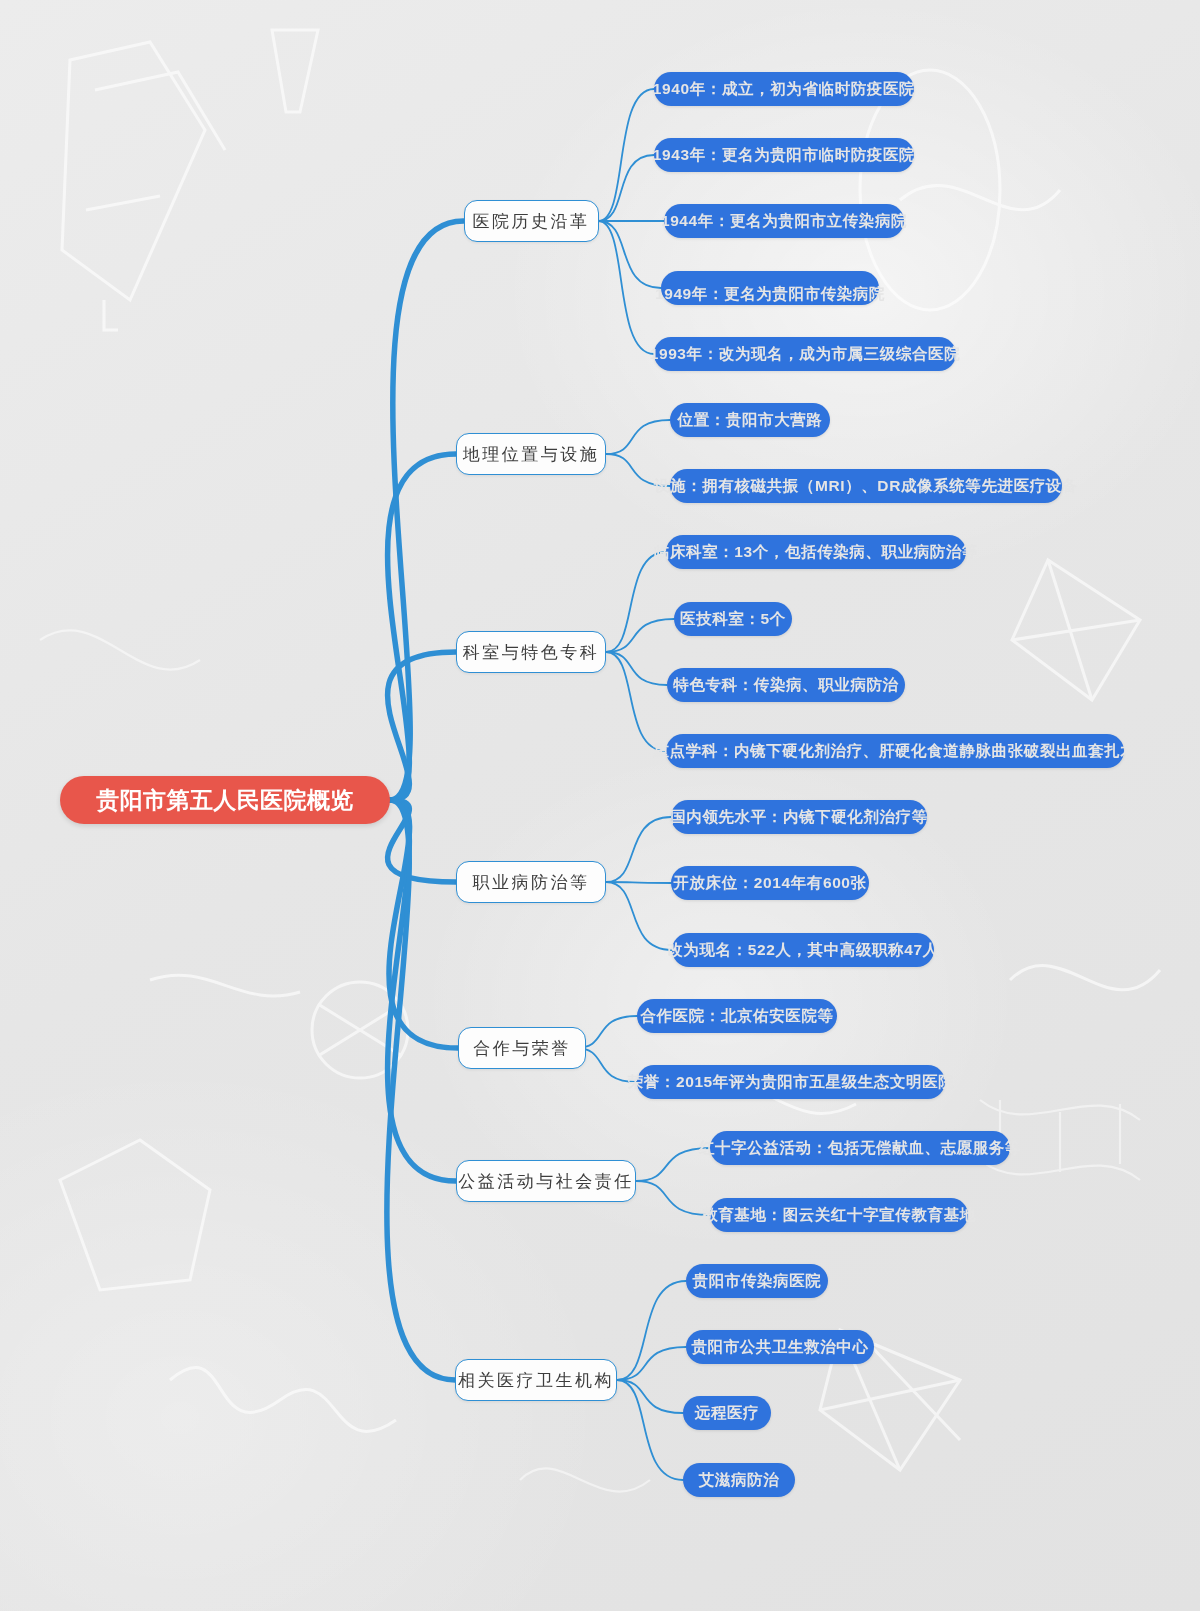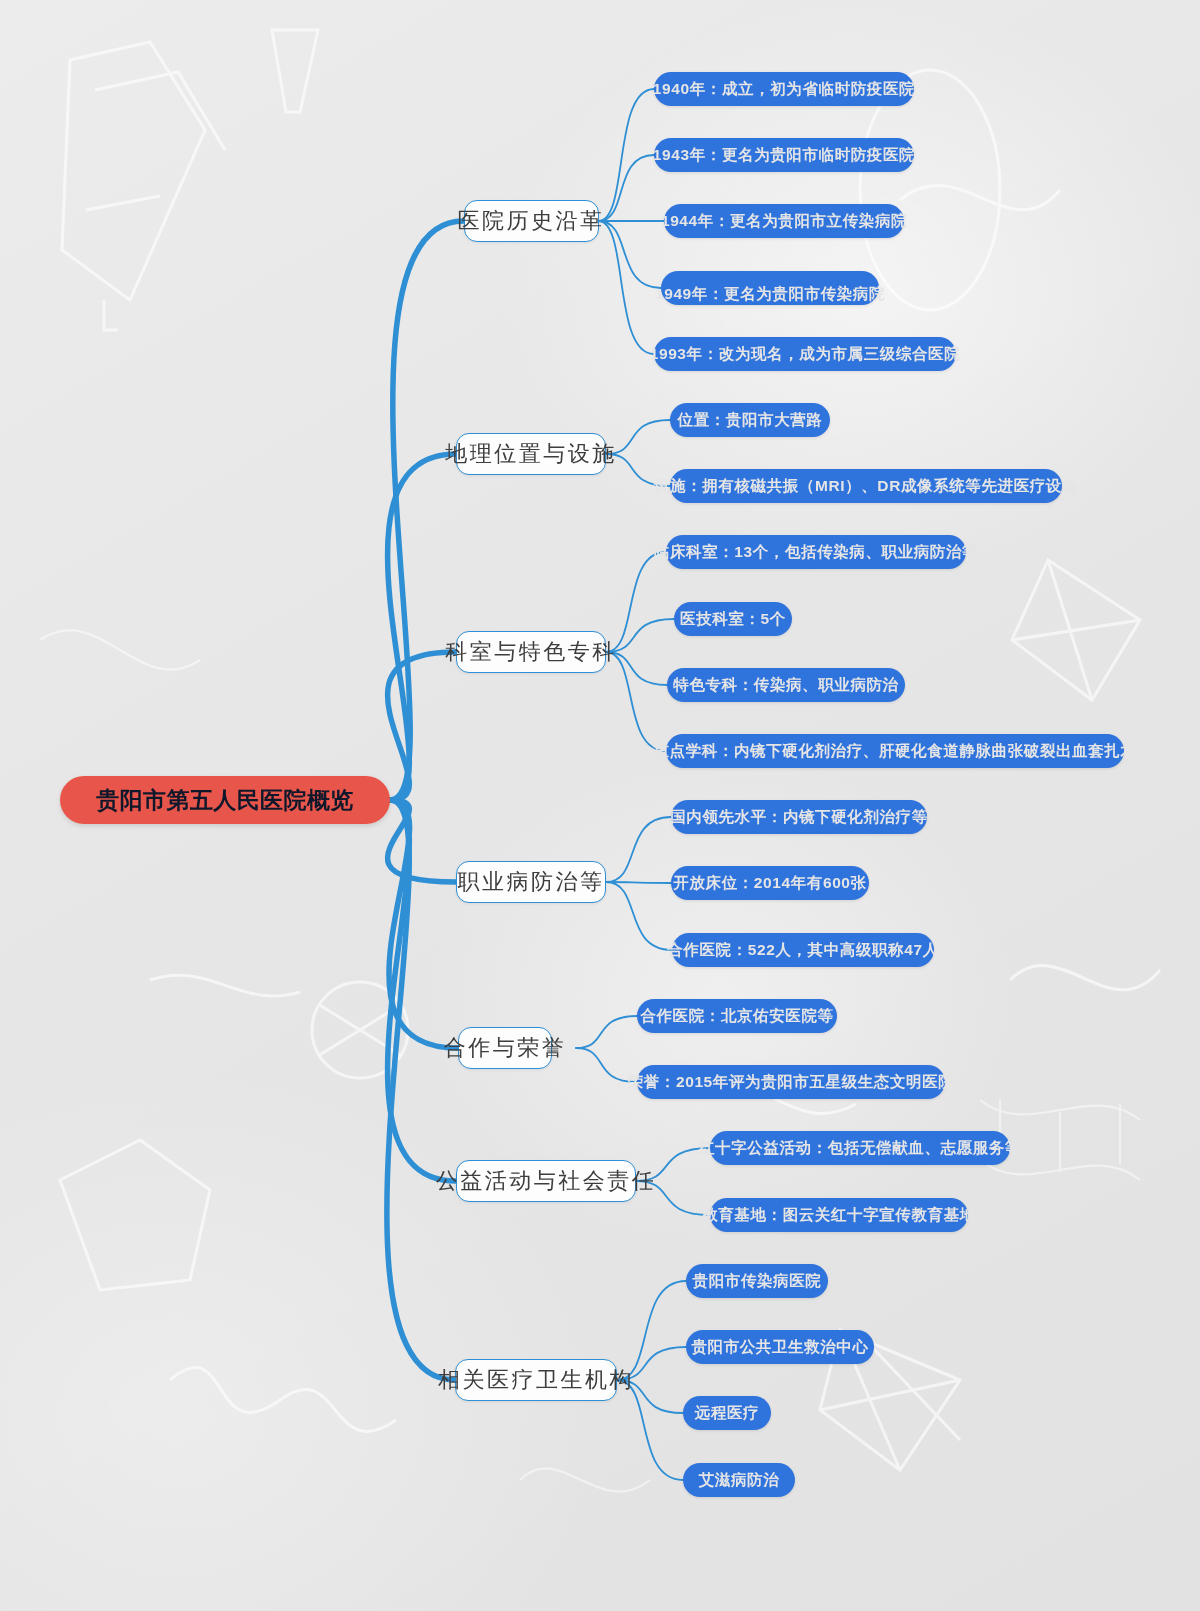--- a/index.html
+++ b/index.html
@@ -22,34 +22,34 @@
 
   .node{
     position:absolute;
     box-sizing:border-box;
     display:flex;align-items:center;justify-content:center;
     white-space:nowrap;
     letter-spacing:.4px;
   }
   .root{
     background:#e8564b;
-    color:#0f172a;
+    color:#ffffff;
     border-radius:28px;
     font-size:23px;
     font-weight:700;
     padding:0 26px;
     height:50px;
     box-shadow:0 2px 5px rgba(0,0,0,.12);
   }
   .branch{
     background:#fdfdfd;
     color:#3d3d3d;
     border:1.6px solid #2f8fd4;
     border-radius:13px;
-    font-size:22px;
+    font-size:17px;
     height:42px;
     padding:0 16px;
     letter-spacing:2.5px;
     box-shadow:0 1px 3px rgba(0,0,0,.07);
   }
   .leaf{
     background:#2f73dd;
     color:#e5e5e5;
     border-radius:17px;
     font-size:15.5px;
@@ -183,23 +183,23 @@
       <div class="node branch" style="left: 456px; top: 861px; width: 150px; height: 42px;">
         <span>职业病防治等</span>
       </div>
       <div class="node leaf" style="left: 671px; top: 800px; width: 256px; height: 34px;">
         <span>国内领先水平：内镜下硬化剂治疗等</span>
       </div>
       <div class="node leaf" style="left: 671px; top: 866px; width: 198px; height: 34px;">
         <span>开放床位：2014年有600张</span>
       </div>
       <div class="node leaf" style="left: 672px; top: 933px; width: 262px; height: 34px;">
-        <span>合作医院：522人，其中高级职称47人</span>
-      </div>
-      <div class="node branch" style="left: 458px; top: 1027px; width: 94px; height: 42px; text-align: center;">
+        <span>改为现名：522人，其中高级职称47人</span>
+      </div>
+      <div class="node branch" style="left: 458px; top: 1027px; width: 128px; height: 42px; text-align: center;">
         <span>合作与荣誉</span>
       </div>
       <div class="node leaf" style="left: 637px; top: 999px; width: 200px; height: 34px;">
         <span>合作医院：北京佑安医院等</span>
       </div>
       <div class="node leaf" style="left: 637px; top: 1065px; width: 308px; height: 34px;">
         <span>荣誉：2015年评为贵阳市五星级生态文明医院</span>
       </div>
       <div class="node branch" style="left: 456px; top: 1160px; width: 180px; height: 42px;">
         <span>公益活动与社会责任</span>

